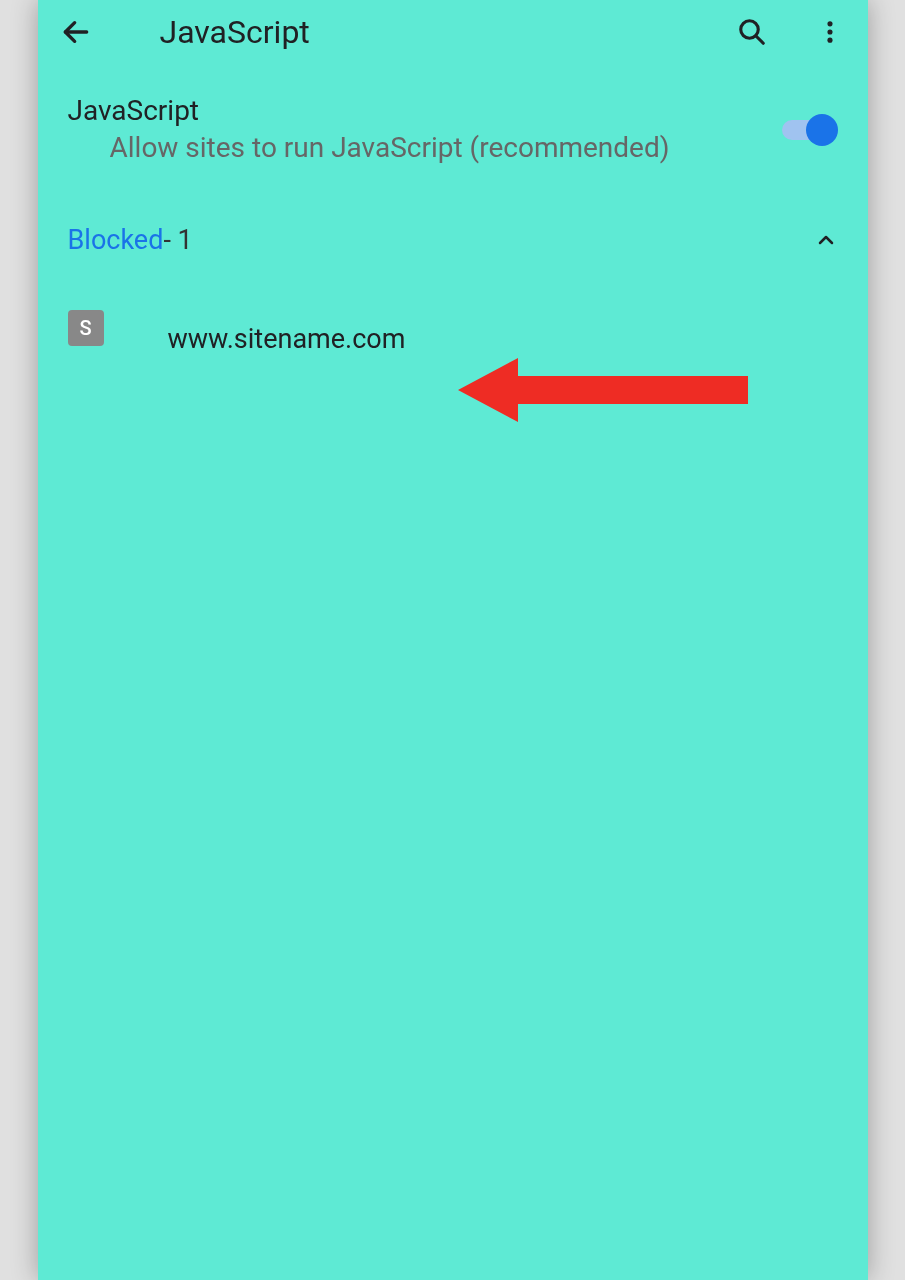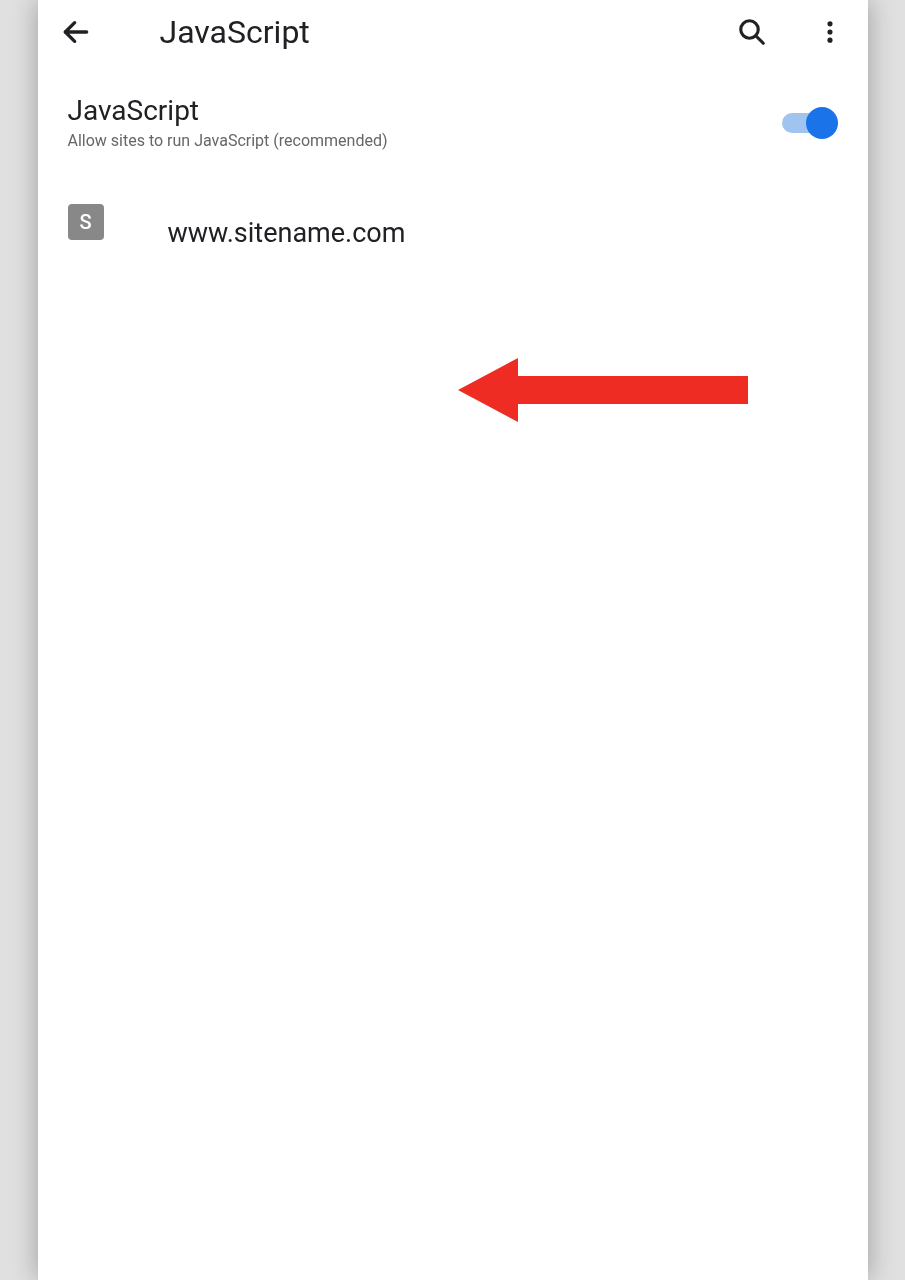--- a/index.html
+++ b/index.html
@@ -11,21 +11,21 @@
       font-family: Roboto, Arial, sans-serif;
       background: #e0e0e0;
       width: 905px;
       height: 1280px;
       overflow: hidden;
     }
     .phone-frame {
       width: 830px;
       height: 1280px;
       margin: 0 auto;
-      background: #ffffff;
+      background: #5eead4;
       box-shadow: 0 0 25px rgba(0,0,0,0.3);
       position: relative;
     }
     .header {
       display: flex;
       align-items: center;
       padding: 0 20px;
       height: 64px;
       gap: 26px;
     }
@@ -61,22 +61,23 @@
     }
     .setting-text {
       flex: 1;
     }
     .setting-title {
       font-size: 28px;
       color: #202124;
       margin-bottom: 4px;
     }
     .setting-subtitle {
-      font-size: 16px;
+      font-size: 28px;
       color: #666;
+      margin-left: 42px;
     }
     .toggle {
       width: 56px;
       height: 30px;
       position: relative;
       cursor: pointer;
     }
     .toggle-track {
       position: absolute;
       width: 48px;
@@ -179,20 +180,30 @@
     <div class="setting-text">
       <div class="setting-title">JavaScript</div>
       <div class="setting-subtitle">Allow sites to run JavaScript (recommended)</div>
     </div>
     <div class="toggle">
       <div class="toggle-track"></div>
       <div class="toggle-thumb"></div>
     </div>
   </div>
 
+  <div class="section-header">
+    <span class="section-label">Blocked</span>
+    <span class="section-count"> - 1</span>
+    <span class="section-spacer"></span>
+    <span class="chevron-icon">
+      <svg width="24" height="24" viewBox="0 0 24 24" fill="none" stroke="#202124" stroke-width="2.5" stroke-linecap="round" stroke-linejoin="round">
+        <polyline points="6 15 12 9 18 15"></polyline>
+      </svg>
+    </span>
+  </div>
 
   <div class="site-row">
     <div class="site-favicon">S</div>
     <div class="site-url">www.sitename.com</div>
   </div>
 
   <svg class="annotation-arrow" width="300" height="80" viewBox="0 0 300 80">
     <polygon points="0,40 60,8 60,26 290,26 290,54 60,54 60,72" fill="#ee2c24"></polygon>
   </svg>
 </div>

